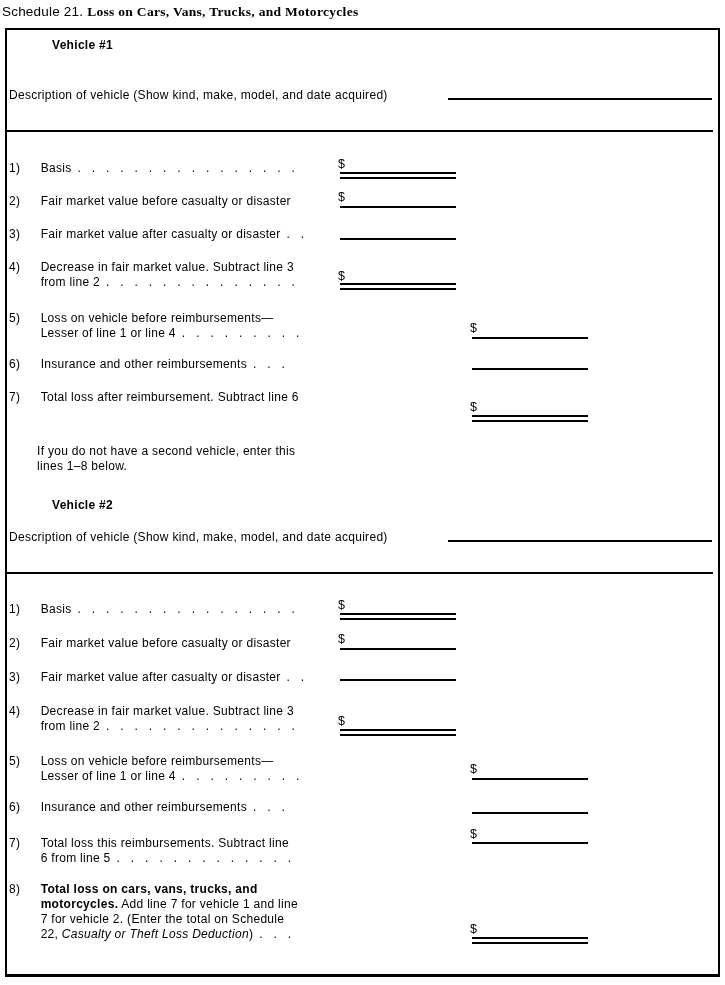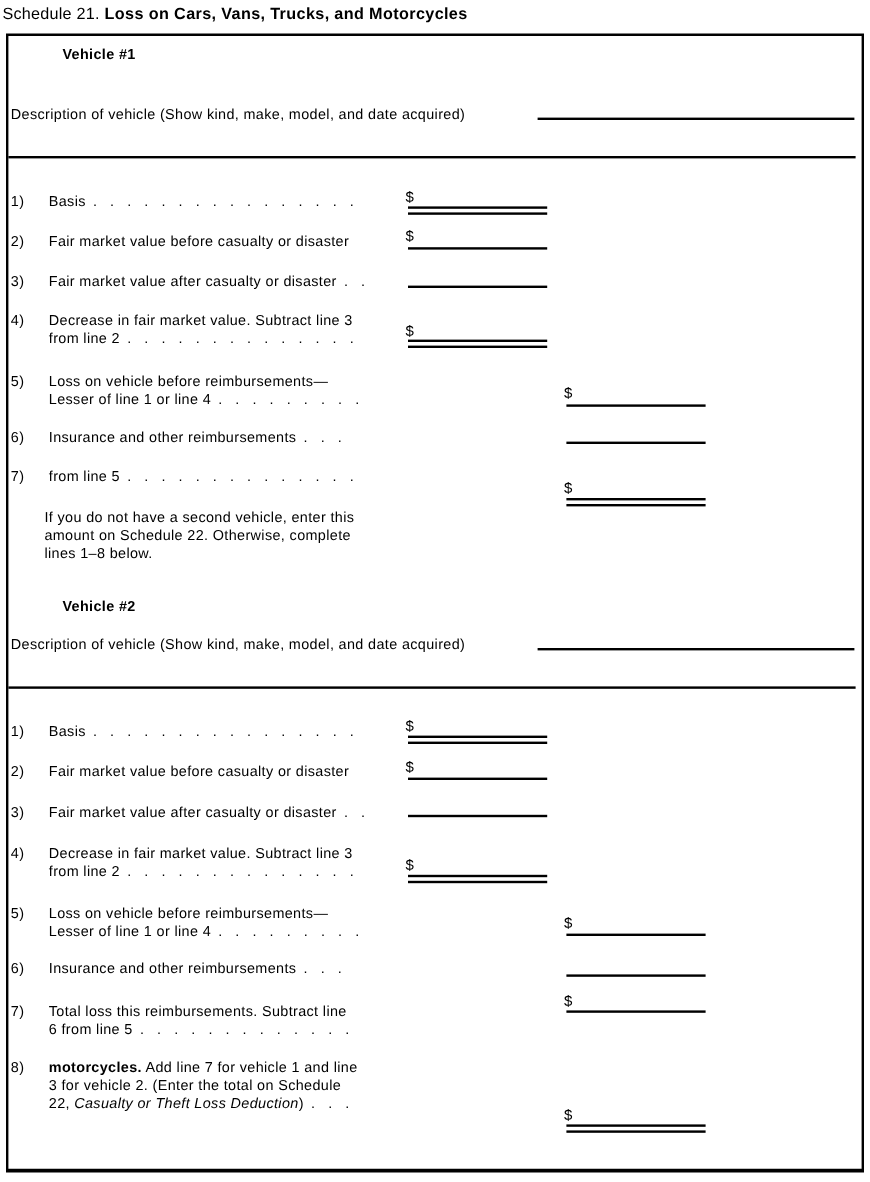--- a/index.html
+++ b/index.html
@@ -3,21 +3,21 @@
 <meta charset="utf-8">
 <style>
   * { margin:0; padding:0; box-sizing:border-box; }
   html,body { background:#fff; }
   .page {
     position:relative; width:725px; height:985px; background:#fff; color:#000;
     font-family:"Liberation Sans", sans-serif; font-size:12px; letter-spacing:0.3px;
     overflow:hidden;
   }
   .title { position:absolute; left:2px; top:4px; font-size:13.5px; letter-spacing:0.2px; white-space:nowrap; }
-  .title b { letter-spacing:0.3px; }
+  .title b { letter-spacing:0.3px;font-family:Liberation Serif, serif; }
   .form-box { position:absolute; left:5px; top:28px; width:715px; height:949px;
     border:2px solid #000; border-bottom-width:3px; }
   .heading { position:absolute; left:52px; font-weight:bold; white-space:nowrap; }
   .desc { position:absolute; left:9px; white-space:nowrap; }
   .fill { position:absolute; height:2px; background:#000; }
   .desc-fill { left:448px; width:264px; }
   .wide-rule { position:absolute; left:7px; width:706px; height:2px; background:#000; }
   .li { position:absolute; left:9px; white-space:nowrap; line-height:15px; }
   .num { display:inline-block; width:28px; vertical-align:top; }
   .txt { display:inline-block; vertical-align:top; }
@@ -108,31 +108,30 @@
     <span class="num">6)</span>
     <span class="txt"><span>Insurance and other reimbursements</span><span class="dots">. . .</span></span>
   </div>
   <div class="rule single colB" style="top:368px">
       <span class="val"></span>
     </div>
 
   <div class="li" style="top:390px">
     <span class="num">7)</span>
     <span class="txt">
-      <span class="tline"><span>from line 5</span><span class="dots">. . . . . . . . . . . . . .</span></span>
+      <span class="tline">Total loss after reimbursement. Subtract line 6</span>
     </span>
   </div>
   <span class="dollar dB" style="top:400px">$</span>
   <div class="rule double colB" style="top:415px">
       <span class="val"></span>
     </div>
 
-  <div class="note" style="top:424px">
+  <div class="note" style="top:444px">
     <span class="tline">If you do not have a second vehicle, enter this</span>
-    <span class="tline">amount on Schedule 22. Otherwise, complete</span>
     <span class="tline">lines 1–8 below.</span>
   </div>
 
   <div class="heading" style="top:498px">Vehicle #2</div>
 
   <div class="desc" style="top:530px">Description of vehicle (Show kind, make, model, and date acquired)</div>
   <div class="fill desc-fill" style="top:540px"></div>
 
   <div class="wide-rule" style="top:572px"></div>
 
@@ -202,22 +201,23 @@
     </span>
   </div>
   <span class="dollar dB" style="top:827px">$</span>
   <div class="rule single colB" style="top:842px">
       <span class="val"></span>
     </div>
 
   <div class="li" style="top:882px">
     <span class="num">8)</span>
     <span class="txt">
+      <span class="tline"><b>Total loss on cars, vans, trucks, and</b></span>
       <span class="tline"><b>motorcycles.</b><span> Add line 7 for vehicle 1 and line</span></span>
-      <span class="tline">3 for vehicle 2. (Enter the total on Schedule</span>
+      <span class="tline">7 for vehicle 2. (Enter the total on Schedule</span>
       <span class="tline"><span>22, </span><i>Casualty or Theft Loss Deduction</i><span>)</span><span class="dots">. . .</span></span>
     </span>
   </div>
   <span class="dollar dB" style="top:922px">$</span>
   <div class="rule double colB" style="top:937px">
       <span class="val"></span>
     </div>
 
 </div>
 

